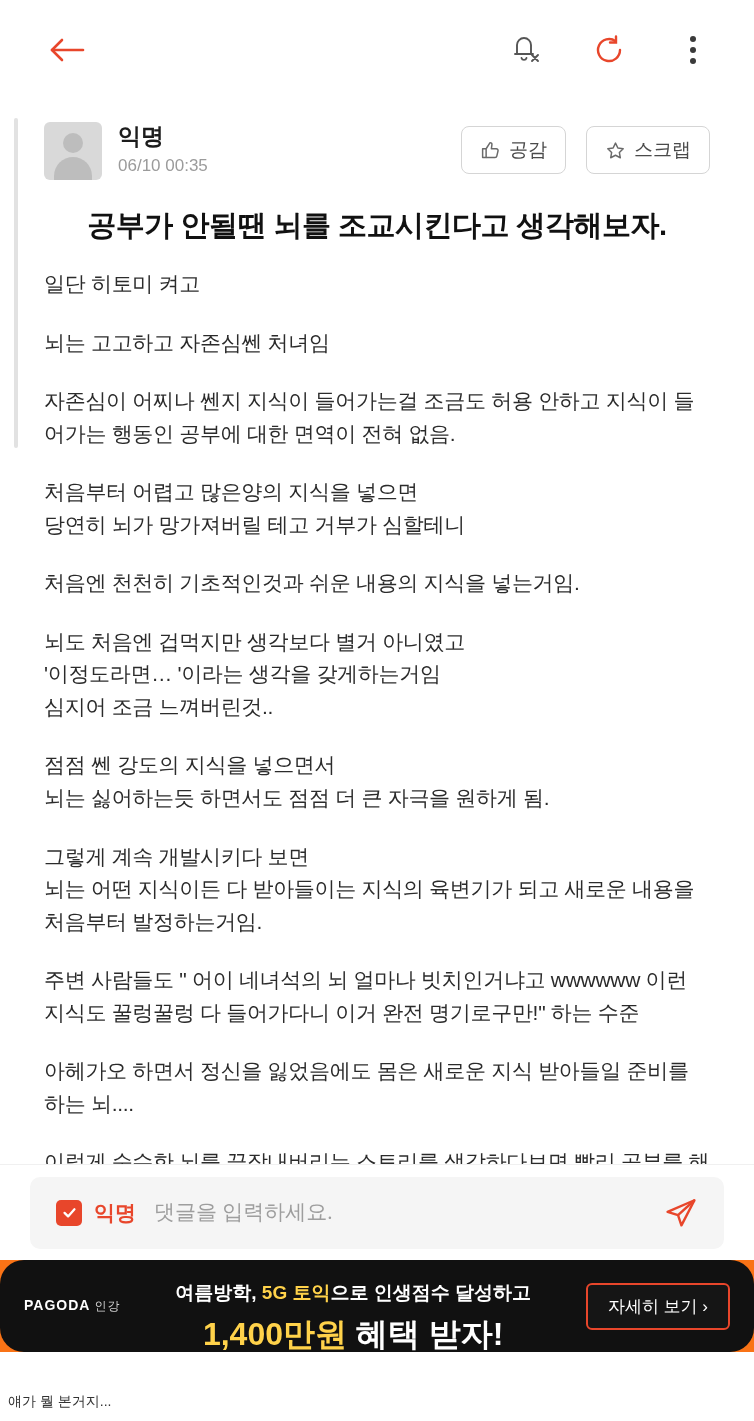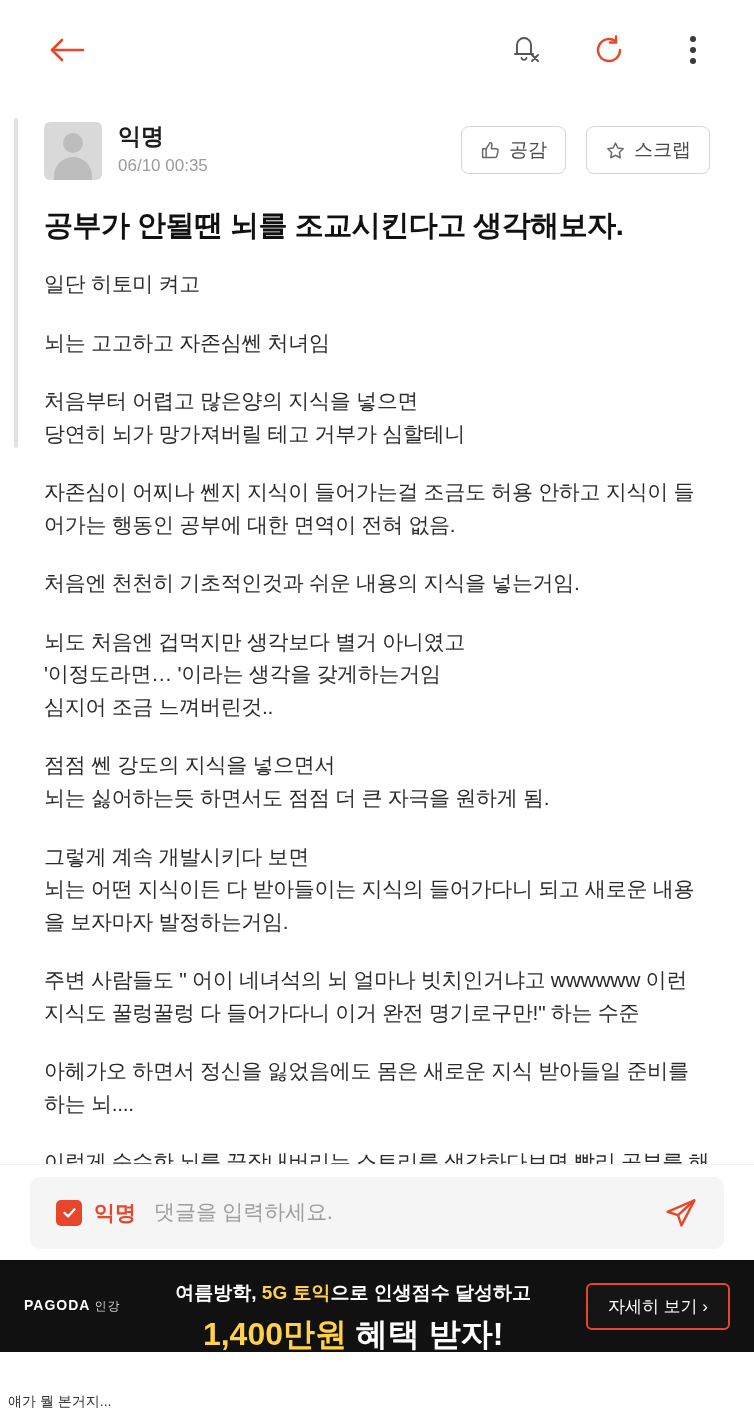--- a/index.html
+++ b/index.html
@@ -136,20 +136,21 @@
     white-space: nowrap;
   }
   .pill svg { display: block; }
 
   .post-title {
     font-size: 29px;
     font-weight: bold;
     color: #111;
     margin: 26px 0 0 0;
     letter-spacing: -0.5px;
+    text-align: center;
   }
 
   .post-body {
     margin-top: 22px;
     font-size: 21px;
     color: #2b2b2b;
     line-height: 1.55;
     letter-spacing: -0.3px;
   }
   .post-body p { margin: 12px 0 26px 0; white-space: pre-line; }
@@ -211,20 +212,21 @@
   
   .ad {
     height: 92px;
     min-height: 92px;
     background: #111111;
     display: flex;
     align-items: center;
     padding: 0 24px;
     position: relative;
     overflow: hidden;
+    border-radius: 24px;
   }
   .ad-brand {
     color: #ffffff;
     font-size: 14px;
     font-weight: bold;
     letter-spacing: 1px;
     white-space: nowrap;
   }
   .ad-brand .sub { font-size: 12px; font-weight: normal; color: #cfcfcf; margin-left: 4px; }
   .ad-copy {
@@ -330,31 +332,31 @@
             <span>스크랩</span>
           </div>
         </div>
       </div>
 
       <h1 class="post-title">공부가 안될땐 뇌를 조교시킨다고 생각해보자.</h1>
 
       <div class="post-body">
         <p>일단 히토미 켜고</p>
         <p>뇌는 고고하고 자존심쎈 처녀임</p>
+        <p>자존심이 어찌나 쎈지 지식이 들어가는걸 조금도 허용 안하고 지식이 들어가는 행동인 공부에 대한 면역이 전혀 없음.</p>
         <p>처음부터 어렵고 많은양의 지식을 넣으면
 당연히 뇌가 망가져버릴 테고 거부가 심할테니</p>
-        <p>자존심이 어찌나 쎈지 지식이 들어가는걸 조금도 허용 안하고 지식이 들어가는 행동인 공부에 대한 면역이 전혀 없음.</p>
         <p>처음엔 천천히 기초적인것과 쉬운 내용의 지식을 넣는거임.</p>
         <p>뇌도 처음엔 겁먹지만 생각보다 별거 아니였고
 '이정도라면… '이라는 생각을 갖게하는거임
 심지어 조금 느껴버린것..</p>
         <p>점점 쎈 강도의 지식을 넣으면서
 뇌는 싫어하는듯 하면서도 점점 더 큰 자극을 원하게 됨.</p>
         <p>그렇게 계속 개발시키다 보면
-뇌는 어떤 지식이든 다 받아들이는 지식의 들어가다니 되고 새로운 내용을 보자마자 발정하는거임.</p>
+뇌는 어떤 지식이든 다 받아들이는 지식의 육변기가 되고 새로운 내용을 처음부터 발정하는거임.</p>
         <p>주변 사람들도 " 어이 네녀석의 뇌 얼마나 빗치인거냐고 wwwwww 이런 지식도 꿀렁꿀렁 다 들어가다니 이거 완전 명기로구만!" 하는 수준</p>
         <p>아헤가오 하면서 정신을 잃었음에도 몸은 새로운 지식 받아들일 준비를 하는 뇌....</p>
         <p>이렇게 순수한 뇌를 끝장내버리는 스토리를 생각하다보면 빨리 공부를 해서 뇌를 조교시키고 싶어질거임.</p>
       </div>
 
     </div>
   </div>
 
   <div class="comment-bar">
     <div class="comment-inner">

